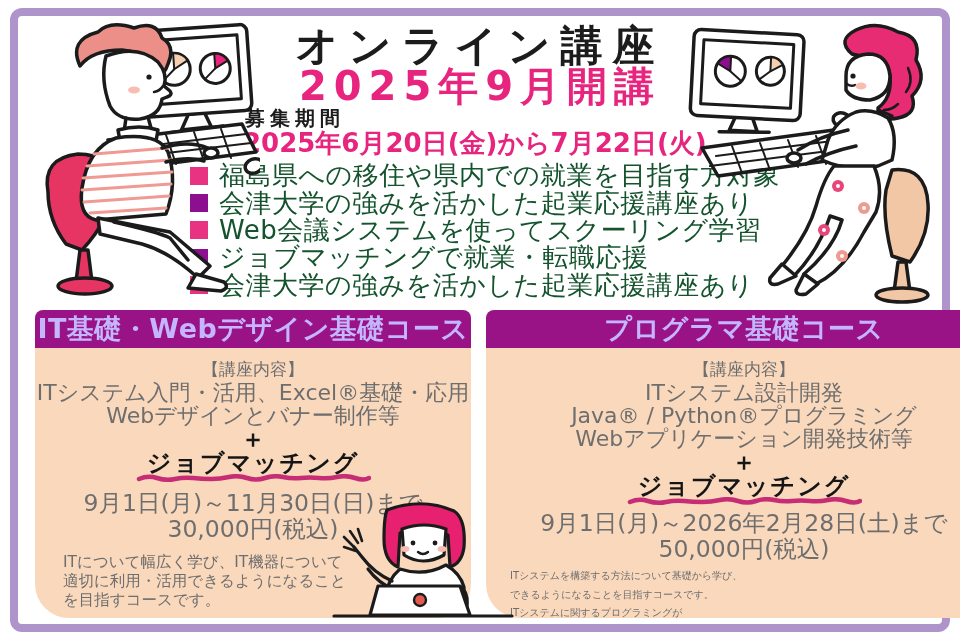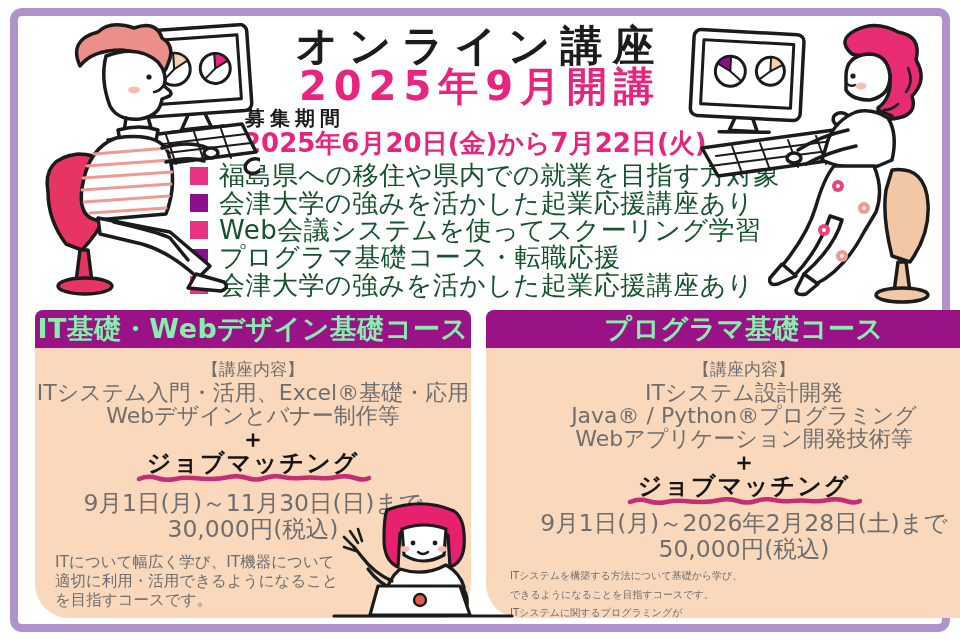--- a/index.html
+++ b/index.html
@@ -21,33 +21,33 @@
 
   .bullets { position:absolute; left:190px; top:162px; z-index:2; }
   .bullet-row { display:flex; align-items:center; height:27.4px; }
   .bullet-sq { width:18px; height:18px; margin-right:11px; flex:none; }
   .bullet-text { font-size:26px; color:#14532d; white-space:nowrap; letter-spacing:0.5px; }
 
   .course { position:absolute; top:310px; z-index:1; }
   .course.left  { left:35px;  width:436px; }
   .course.right { left:486px; width:516px; }
   .course-header { height:38px; background:#991387; border-radius:8px 8px 0 0;
-                   color:#86efac; font-weight:bold; font-size:27px; line-height:37px;
+                   color:#c4b5fd; font-weight:bold; font-size:27px; line-height:37px;
                    text-align:center; letter-spacing:0.5px; white-space:nowrap; }
   .course-body { background:#f9d8bc; border-radius:0 0 34px 34px; height:270px;
                  text-align:center; color:#6e6e6e; padding-top:9px; }
   .content-label { font-size:17px; line-height:24px; white-space:nowrap; }
   .content-line  { font-size:22px; line-height:23px; white-space:nowrap; }
   .plus { color:#151515; font-weight:bold; font-size:24px; line-height:24px; }
   .jobmatch { color:#151515; font-weight:bold; font-size:24px; letter-spacing:2px; line-height:24px; }
   .squiggle { display:block; margin:-1px auto 0; }
   .period { font-size:23.5px; line-height:26px; margin-top:7px; white-space:nowrap; }
   .price  { font-size:23.5px; line-height:26px; white-space:nowrap; }
   .desc { text-align:left; font-size:15.5px; line-height:19px; margin-top:11px;
-          padding-left:20px; color:#6e6e6e; }
+          padding-left:28px; color:#6e6e6e; }
   .desc div { white-space:nowrap; }
   .course.right .content-line { line-height:23px; }
   .course.right .period { margin-top:4px; }
   .course.right .desc { margin-top:5px; padding-left:24px; font-size:10px; line-height:18.5px; }
 
   .illu { position:absolute; z-index:5; }
   .illu.tl { left:18px;  top:20px; }
   .illu.tr { left:686px; top:18px; }
   .illu.bc { left:332px; top:485px; }
 </style>
@@ -69,21 +69,21 @@
   <div class="bullet-row">
     <span class="bullet-sq" style="background-color: rgb(140, 15, 144);"></span>
     <span class="bullet-text">会津大学の強みを活かした起業応援講座あり</span>
   </div>
   <div class="bullet-row">
     <span class="bullet-sq" style="background-color: rgb(231, 51, 129);"></span>
     <span class="bullet-text">Web会議システムを使ってスクーリング学習</span>
   </div>
   <div class="bullet-row">
     <span class="bullet-sq" style="background-color: rgb(140, 15, 144);"></span>
-    <span class="bullet-text">プログラマ基礎コース・転職応援</span>
+    <span class="bullet-text">ジョブマッチングで就業・転職応援</span>
   </div>
   <div class="bullet-row">
     <span class="bullet-sq" style="background-color: rgb(231, 51, 129);"></span>
     <span class="bullet-text">会津大学の強みを活かした起業応援講座あり</span>
   </div>
 </div>
 
 <div class="course left">
   <div class="course-header">IT基礎・Webデザイン基礎コース</div>
   <div class="course-body">

